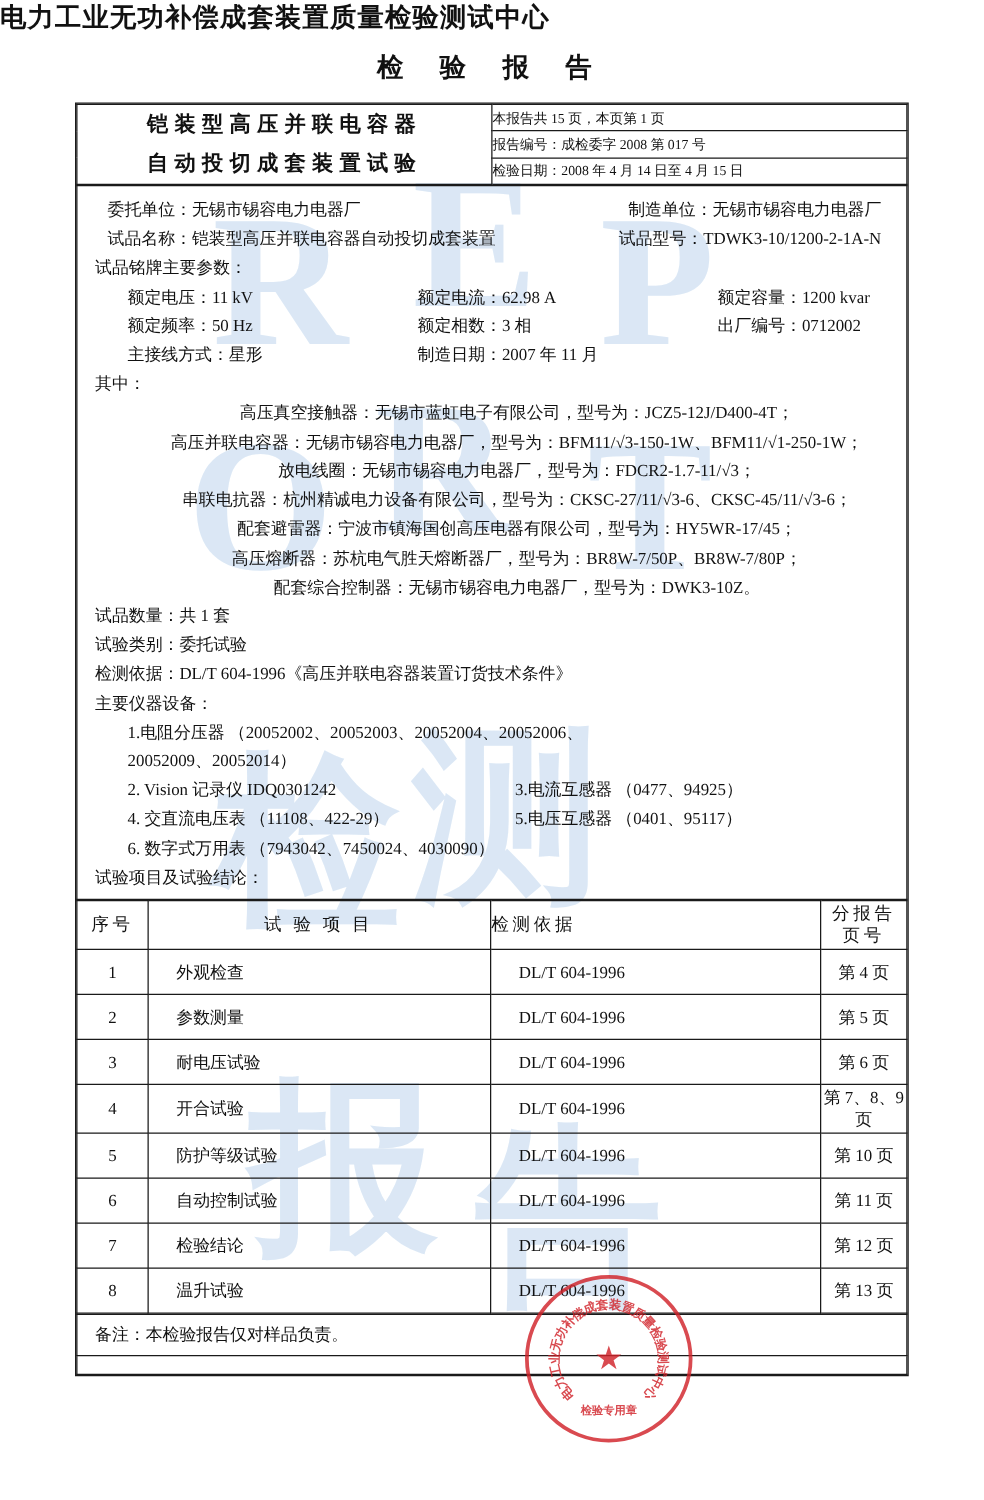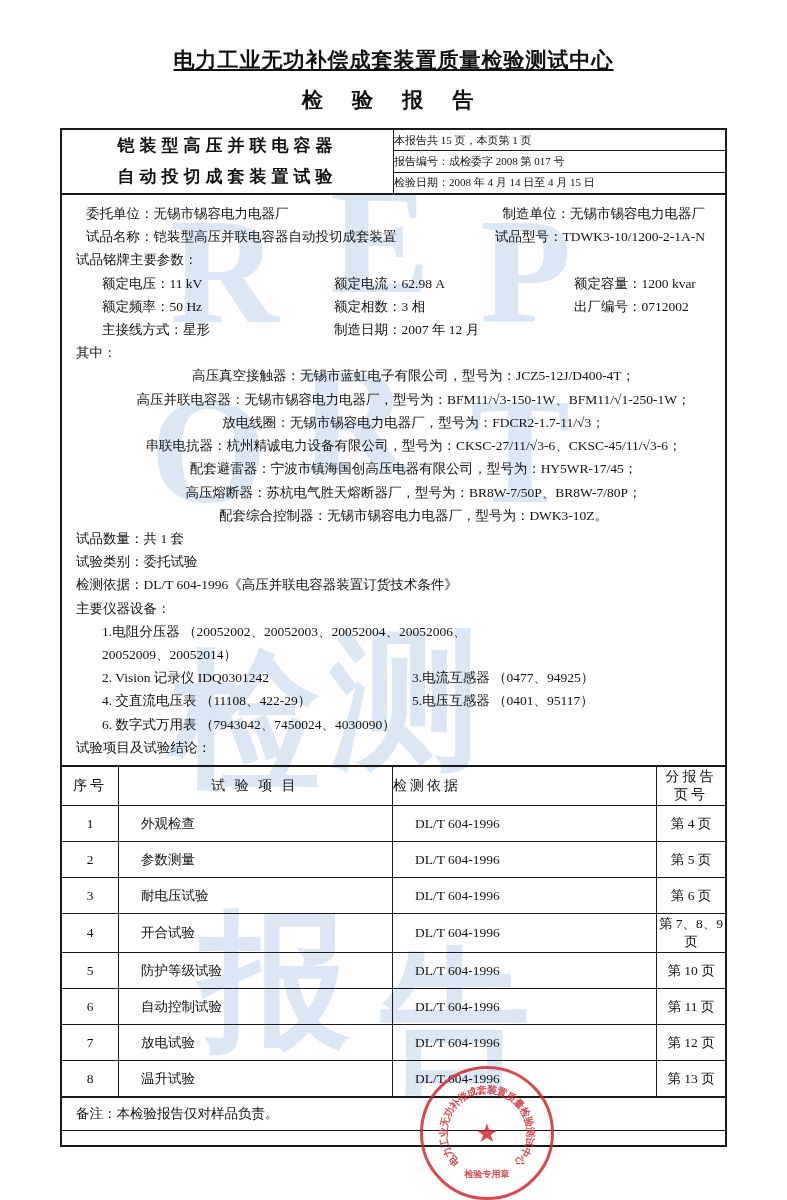--- a/index.html
+++ b/index.html
@@ -37,27 +37,24 @@
     font-family: "Liberation Serif", serif;
     font-weight: bold;
     opacity: .75;
     line-height: 1;
   }
 
   .content { position: relative; z-index: 2; }
 
   
   .doc-title {
-    text-align: center;
     font-size: 21px;
     font-weight: bold;
     letter-spacing: 1px;
-    margin-top: 46px;
     font-family: "Liberation Serif", serif;
-    text-decoration: underline;
   }
   .doc-subtitle {
     text-align: center;
     font-size: 21px;
     font-weight: bold;
     letter-spacing: 12px;
     margin-top: 12px;
     margin-bottom: 14px;
   }
 
@@ -269,21 +266,21 @@
                 <span class="c2">额定电流：62.98  A</span>
                 <span class="c3">额定容量：1200  kvar</span>
               </div>
               <div class="params-row indent1">
                 <span class="c1">额定频率：50  Hz</span>
                 <span class="c2">额定相数：3  相</span>
                 <span class="c3">出厂编号：0712002</span>
               </div>
               <div class="params-row indent1">
                 <span class="c1">主接线方式：星形</span>
-                <span class="c2">制造日期：2007 年 12 月</span>
+                <span class="c2">制造日期：2007 年 11 月</span>
                 <span class="c3"></span>
               </div>
 
               <div>其中：</div>
 
               <div class="indent2">高压真空接触器：无锡市蓝虹电子有限公司，型号为：JCZ5-12J/D400-4T；</div>
               <div class="indent2">高压并联电容器：无锡市锡容电力电器厂，型号为：BFM11/√3-150-1W、BFM11/√1-250-1W；</div>
               <div class="indent2">放电线圈：无锡市锡容电力电器厂，型号为：FDCR2-1.7-11/√3；</div>
               <div class="indent2">串联电抗器：杭州精诚电力设备有限公司，型号为：CKSC-27/11/√3-6、CKSC-45/11/√3-6；</div>
               <div class="indent2">配套避雷器：宁波市镇海国创高压电器有限公司，型号为：HY5WR-17/45；</div>
@@ -358,21 +355,21 @@
           <td class="col-page">第 10 页</td>
         </tr>
         <tr>
           <td class="col-no">6</td>
           <td class="col-item">自动控制试验</td>
           <td class="col-basis">DL/T 604-1996</td>
           <td class="col-page">第 11 页</td>
         </tr>
         <tr>
           <td class="col-no">7</td>
-          <td class="col-item">放电试验</td>
+          <td class="col-item">检验结论</td>
           <td class="col-basis">DL/T 604-1996</td>
           <td class="col-page">第 12 页</td>
         </tr>
         <tr>
           <td class="col-no">8</td>
           <td class="col-item">温升试验</td>
           <td class="col-basis">DL/T 604-1996</td>
           <td class="col-page">第 13 页</td>
         </tr>
       </tbody>

